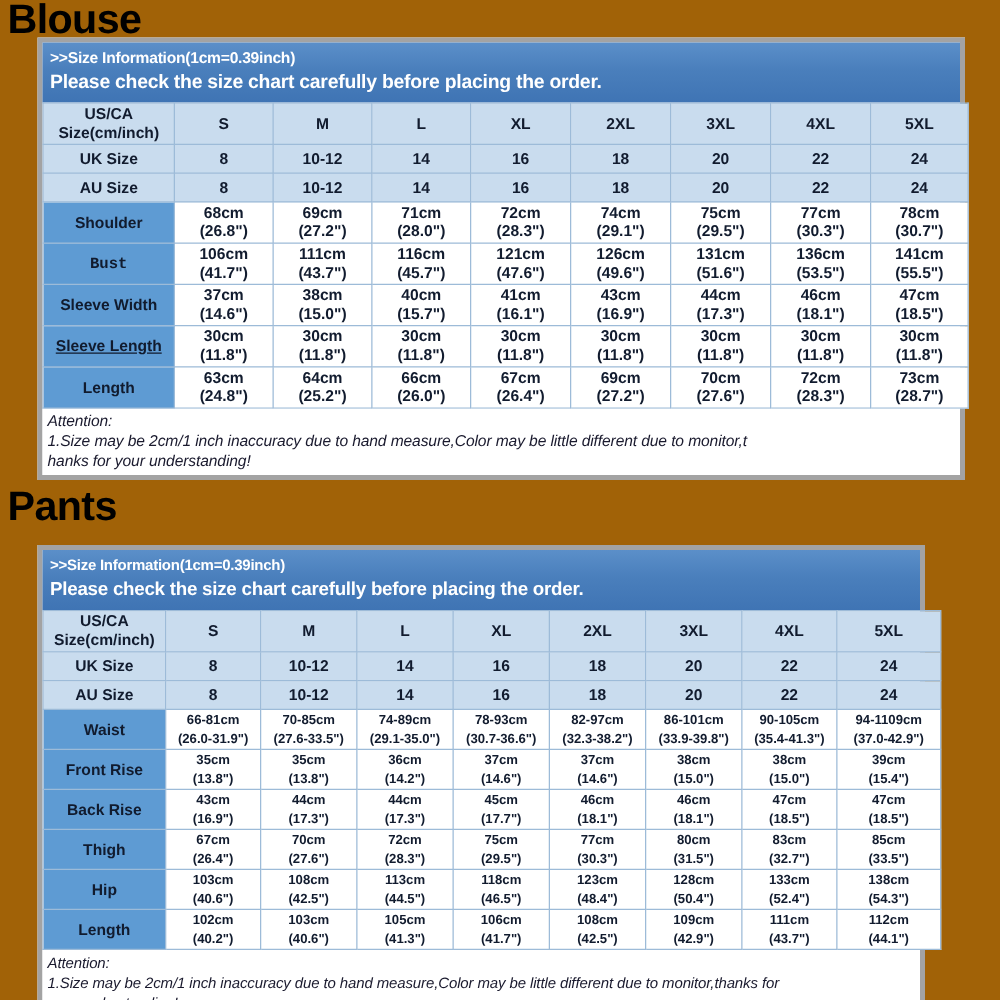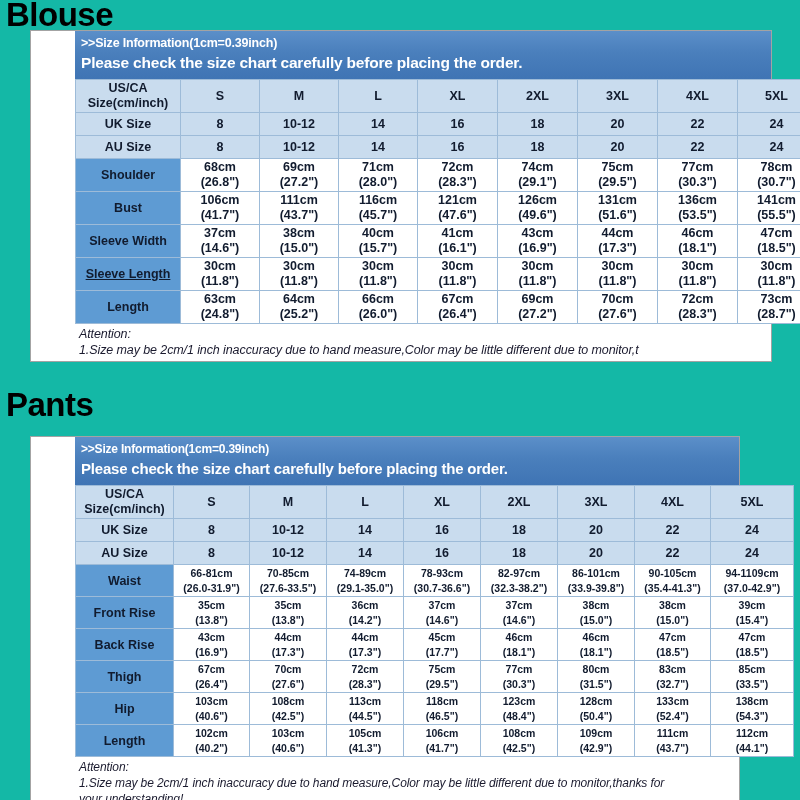--- a/index.html
+++ b/index.html
@@ -9,40 +9,39 @@
     height: 800px;
     background: #fffdf2;
     font-family: "Liberation Sans", sans-serif;
     overflow: hidden;
   }
 
   .page {
     position: relative;
     width: 800px;
     height: 800px;
-    background: #14b8a6;
+    background: #a16207;
   }
 
   
   .section-title {
     font-family: "Liberation Sans", sans-serif;
     font-weight: bold;
     font-size: 33px;
     line-height: 33px;
     color: #000000;
     letter-spacing: -0.5px;
     padding-left: 4px;
   }
 
   
   .chart {
-    border: 1px solid #a3a3a3;
+    border: 4px solid #a3a3a3;
     box-sizing: border-box;
     background: #ffffff;
-    padding-left: 44px;
   }
 
   
   .banner {
     background: linear-gradient(to bottom, #5b8fc9 0%, #4a7fbc 45%, #3f74b4 100%);
     color: #ffffff;
     padding: 4px 6px 5px 6px;
   }
   .banner-line1 {
     font-size: 12.5px;
@@ -237,21 +236,21 @@
             <td class="val">
               <span class="cm">77cm</span>
               <span class="inch">(30.3")</span>
             </td>
             <td class="val">
               <span class="cm">78cm</span>
               <span class="inch">(30.7")</span>
             </td>
           </tr>
           <tr>
-            <td class="rowlabel" style="height: 32px;">Bust</td>
+            <td class="rowlabel" style="height: 32px; font-family: Liberation Mono, monospace;">Bust</td>
             <td class="val">
               <span class="cm">106cm</span>
               <span class="inch">(41.7")</span>
             </td>
             <td class="val">
               <span class="cm">111cm</span>
               <span class="inch">(43.7")</span>
             </td>
             <td class="val">
               <span class="cm">116cm</span>
@@ -382,20 +381,21 @@
               <span class="cm">73cm</span>
               <span class="inch">(28.7")</span>
             </td>
           </tr>
         </tbody>
     </table>
 
     <div class="attention">
       <span class="ln">Attention:</span>
       <span class="ln">1.Size may be 2cm/1 inch inaccuracy due to hand measure,Color may be little different due to monitor,t</span>
+      <span class="ln">hanks for your understanding!</span>
     </div>
   </div>
 
   <div id="pants-title" class="section-title">Pants</div>
 
   <div id="pants-chart" class="chart">
 
     <div class="banner">
       <div class="banner-line1">&gt;&gt;Size Information(1cm=0.39inch)</div>
       <div class="banner-line2">Please check the size chart carefully before placing the order.</div>

